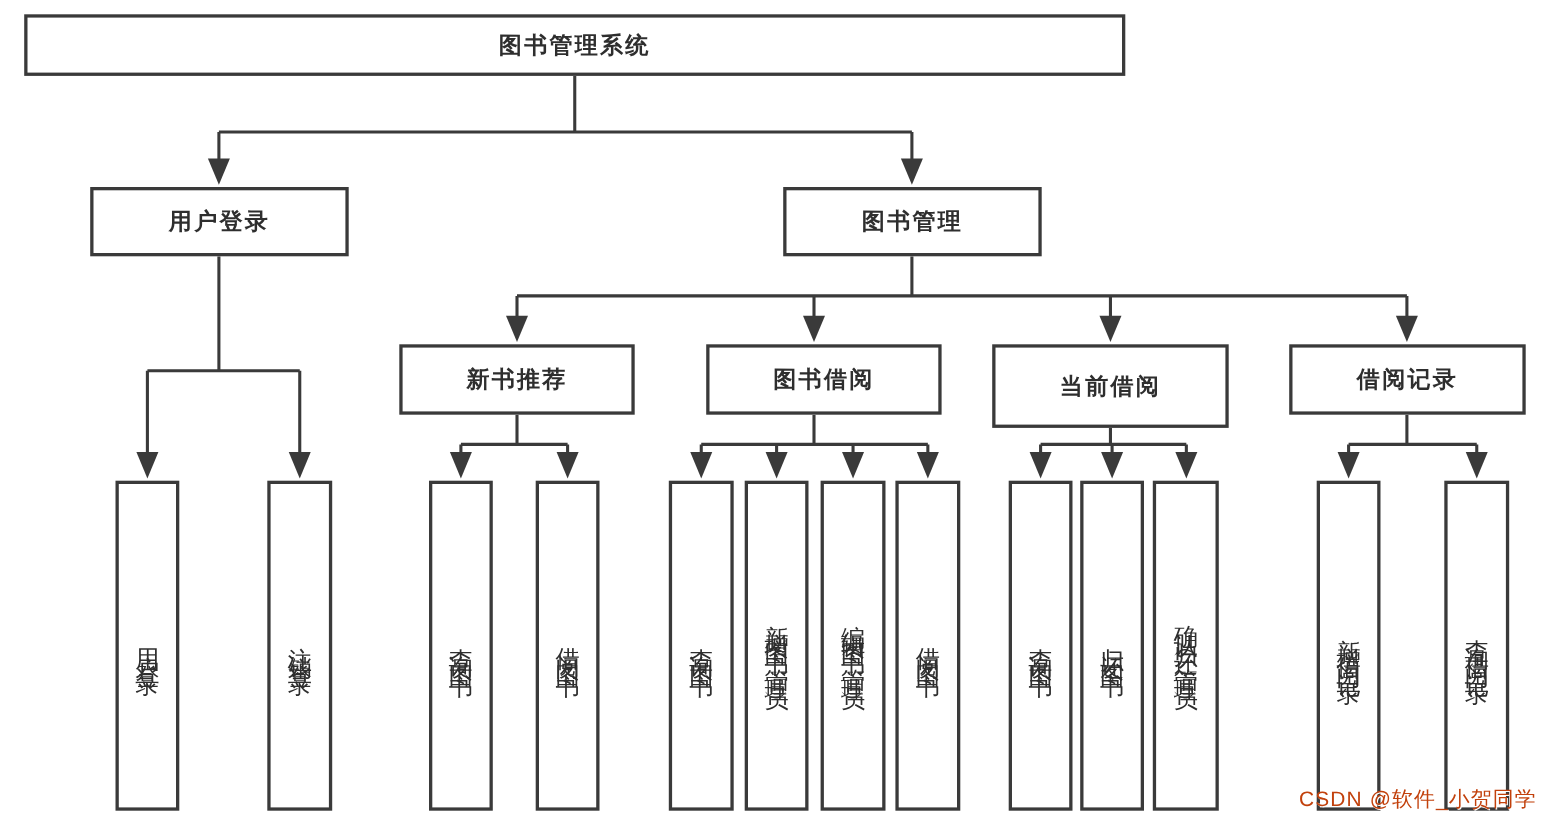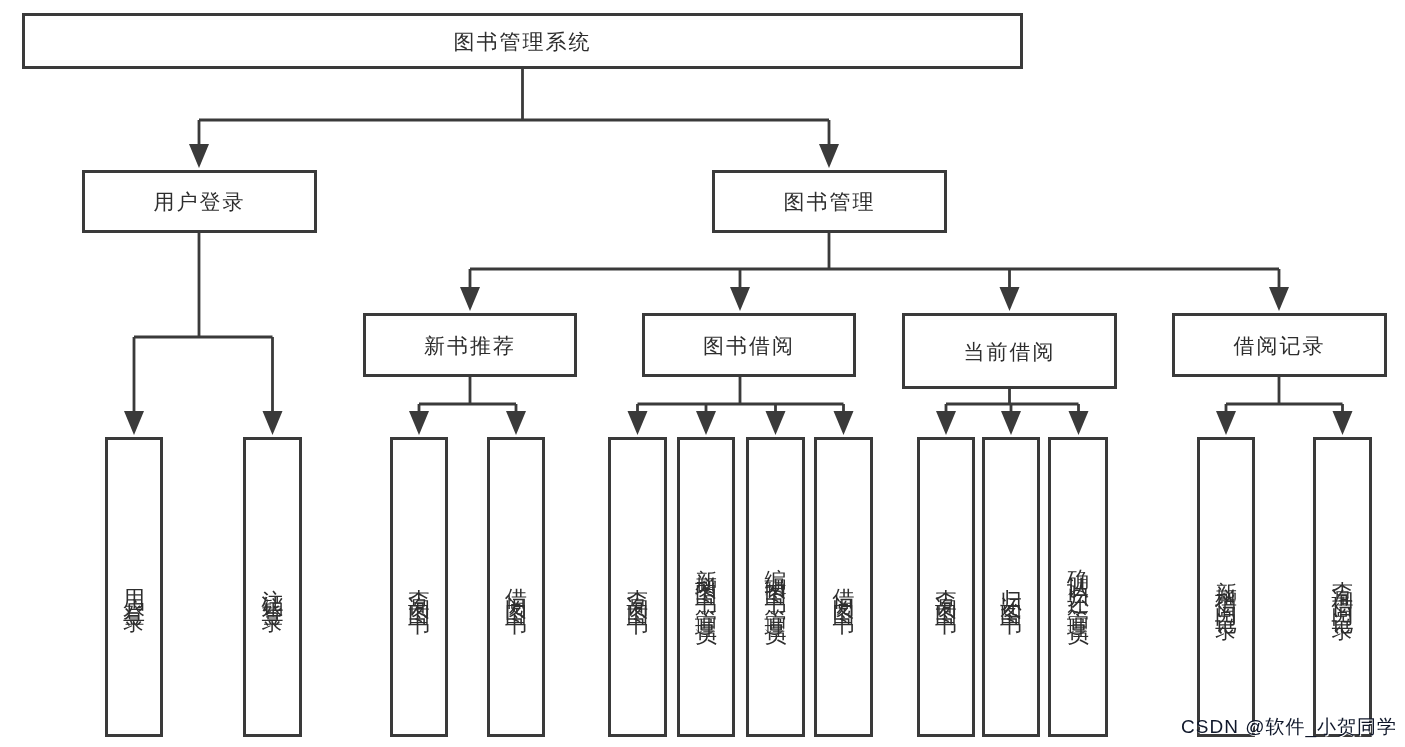--- a/index.html
+++ b/index.html
@@ -31,35 +31,36 @@
     display: flex;
     align-items: center;
     justify-content: center;
     text-align: center;
   }
   .node.h span {
     font-size: 21px;
     letter-spacing: 2px;
     line-height: 1;
     white-space: nowrap;
+    font-weight: bold;
   }
   .node.leaf span {
     writing-mode: vertical-rl;
     text-orientation: mixed;
     font-size: 22px;
     letter-spacing: 8px;
     line-height: 1;
   }
   .watermark {
     position: absolute;
     right: 8px;
     bottom: 7px;
     font-size: 19px;
     letter-spacing: 1px;
-    color: #0f172a;
+    color: #c2410c;
     text-shadow: 1px 1px 0 #ffffff;
     white-space: nowrap;
     pointer-events: none;
   }
 </style>
 </head>
 <body>
 
 <div class="stage">
 

